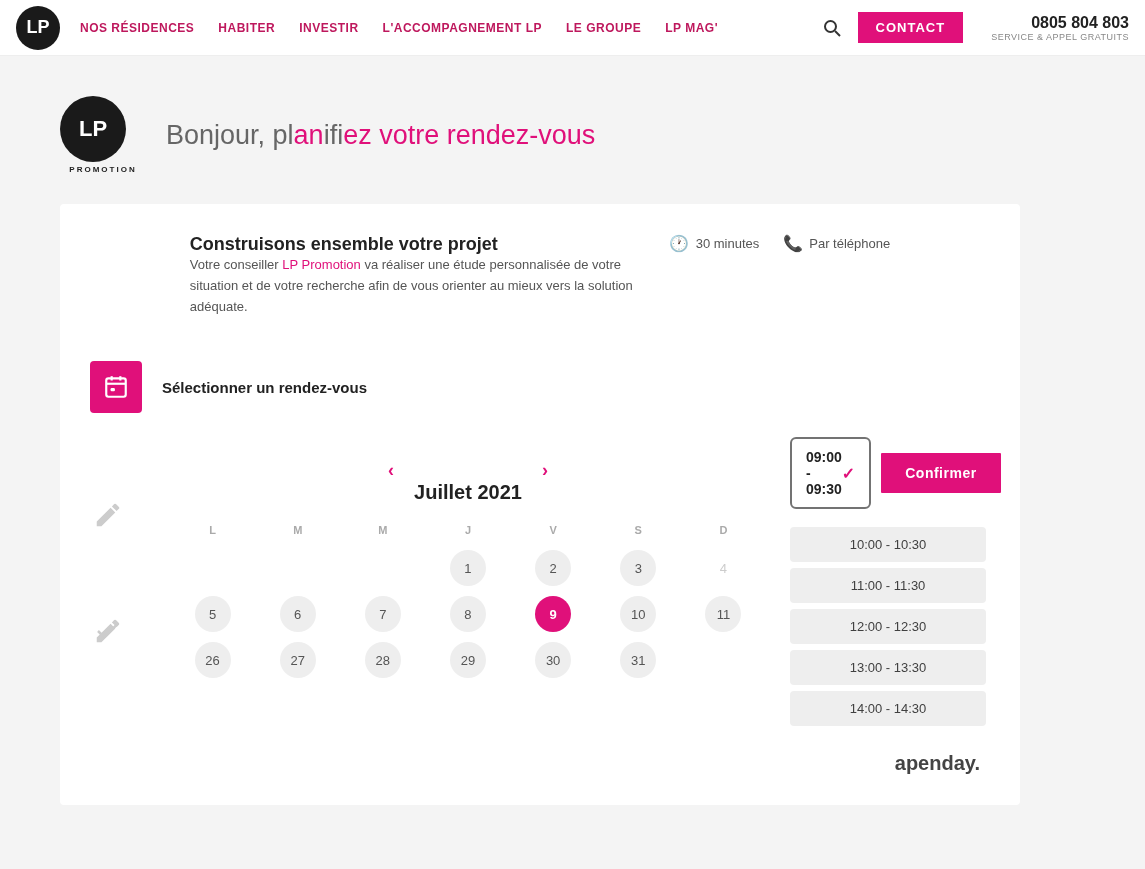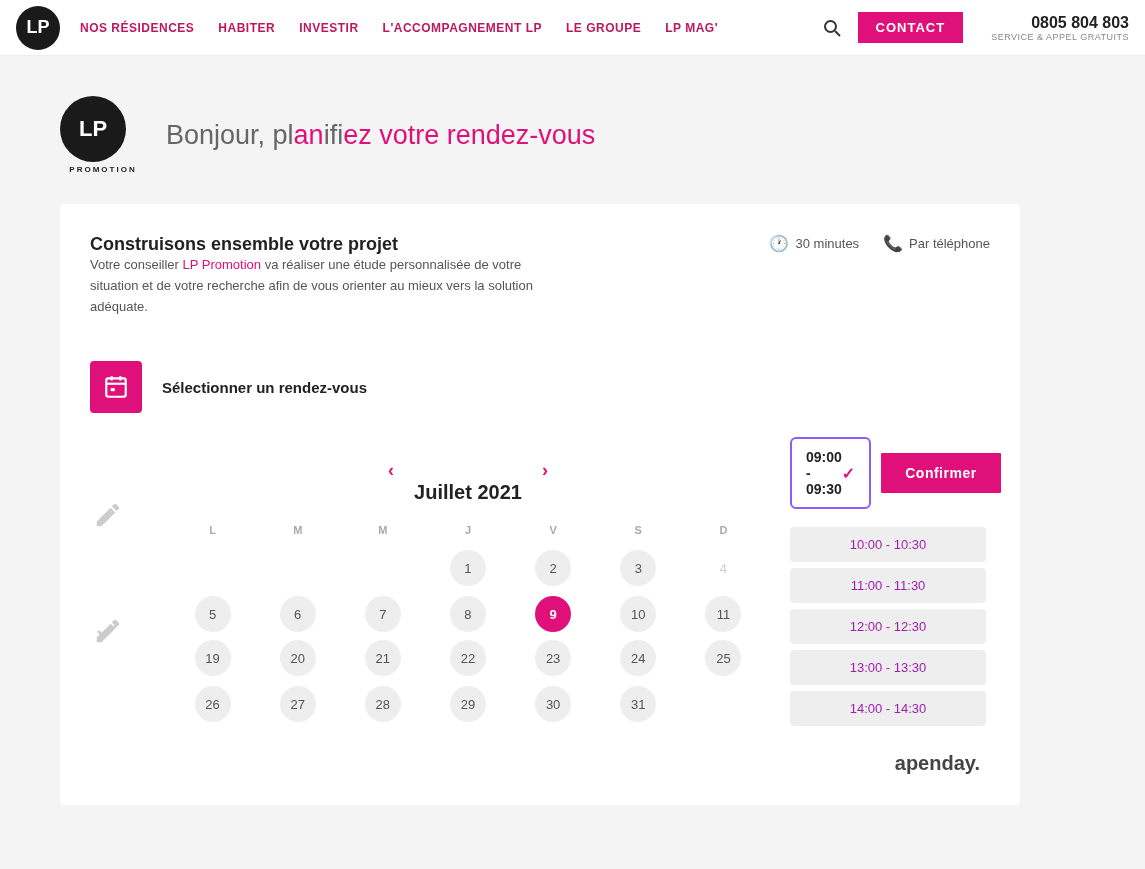--- a/index.html
+++ b/index.html
@@ -60,21 +60,21 @@
 
     
     .card {
       background: #fff;
       border-radius: 4px;
       padding: 30px 30px 30px 30px;
       max-width: 960px;
     }
 
     .card-top {
-      display: flex; justify-content: space-between; align-items: flex-start; margin-bottom: 20px;
+      display: flex; justify-content: center; align-items: flex-start; margin-bottom: 20px;
     }
     .card-title {
       font-size: 18px; font-weight: 700; color: #222;
     }
     .card-meta {
       display: flex; align-items: center; gap: 24px;
     }
     .meta-item {
       display: flex; align-items: center; gap: 6px; font-size: 13px; color: #555;
     }
@@ -148,21 +148,21 @@
     }
     .cal-day.empty { color: transparent; cursor: default; }
     .cal-day.disabled { color: #ccc; cursor: default; }
 
     
     .timeslots-section {
       display: flex; flex-direction: column; gap: 0; width: 200px; position: relative;
     }
 
     .timeslot-selected {
-      border: 2px solid #8b5cf6;
+      border: 2px solid #737373;
       border-radius: 6px;
       padding: 10px 14px;
       font-size: 14px; color: #222; font-weight: 600;
       display: flex; align-items: center; justify-content: space-between;
       background: #fff;
       margin-bottom: 8px;
       cursor: pointer;
     }
     .timeslot-selected .check {
       color: #e0107a; font-size: 16px;
@@ -170,21 +170,21 @@
 
     .confirm-btn {
       background: #e0107a; color: #fff; border: none;
       padding: 12px 24px; font-size: 14px; font-weight: 700;
       cursor: pointer; border-radius: 1px; margin-bottom: 8px; letter-spacing: 0.5px;
       text-transform: capitalize;
     }
 
     .timeslot {
       background: #eee; border-radius: 4px; padding: 10px 14px;
-      font-size: 13px; color: #a21caf;
+      font-size: 13px; color: #404040;
       margin-bottom: 6px; cursor: pointer;
       text-align: center;
     }
 
     
     .timeslots-scroll {
       display: flex; flex-direction: column; gap: 0;
       max-height: 320px; overflow-y: auto; padding-right: 4px;
       margin-top: 0;
     }
@@ -337,29 +337,20 @@
               <tr>
                 <td><span class="cal-day available">5</span></td>
                 <td><span class="cal-day available">6</span></td>
                 <td><span class="cal-day available">7</span></td>
                 <td><span class="cal-day available">8</span></td>
                 <td><span class="cal-day selected">9</span></td>
                 <td><span class="cal-day available">10</span></td>
                 <td><span class="cal-day available">11</span></td>
               </tr>
               <tr>
-                <td><span class="cal-day available">19</span></td>
-                <td><span class="cal-day available">20</span></td>
-                <td><span class="cal-day available">21</span></td>
-                <td><span class="cal-day available">22</span></td>
-                <td><span class="cal-day available">23</span></td>
-                <td><span class="cal-day available">24</span></td>
-                <td><span class="cal-day available">25</span></td>
-              </tr>
-              <tr>
                 <td><span class="cal-day available">26</span></td>
                 <td><span class="cal-day available">27</span></td>
                 <td><span class="cal-day available">28</span></td>
                 <td><span class="cal-day available">29</span></td>
                 <td><span class="cal-day available">30</span></td>
                 <td><span class="cal-day available">31</span></td>
                 <td><span class="cal-day empty"></span></td>
               </tr>
             </tbody>
         </table>

